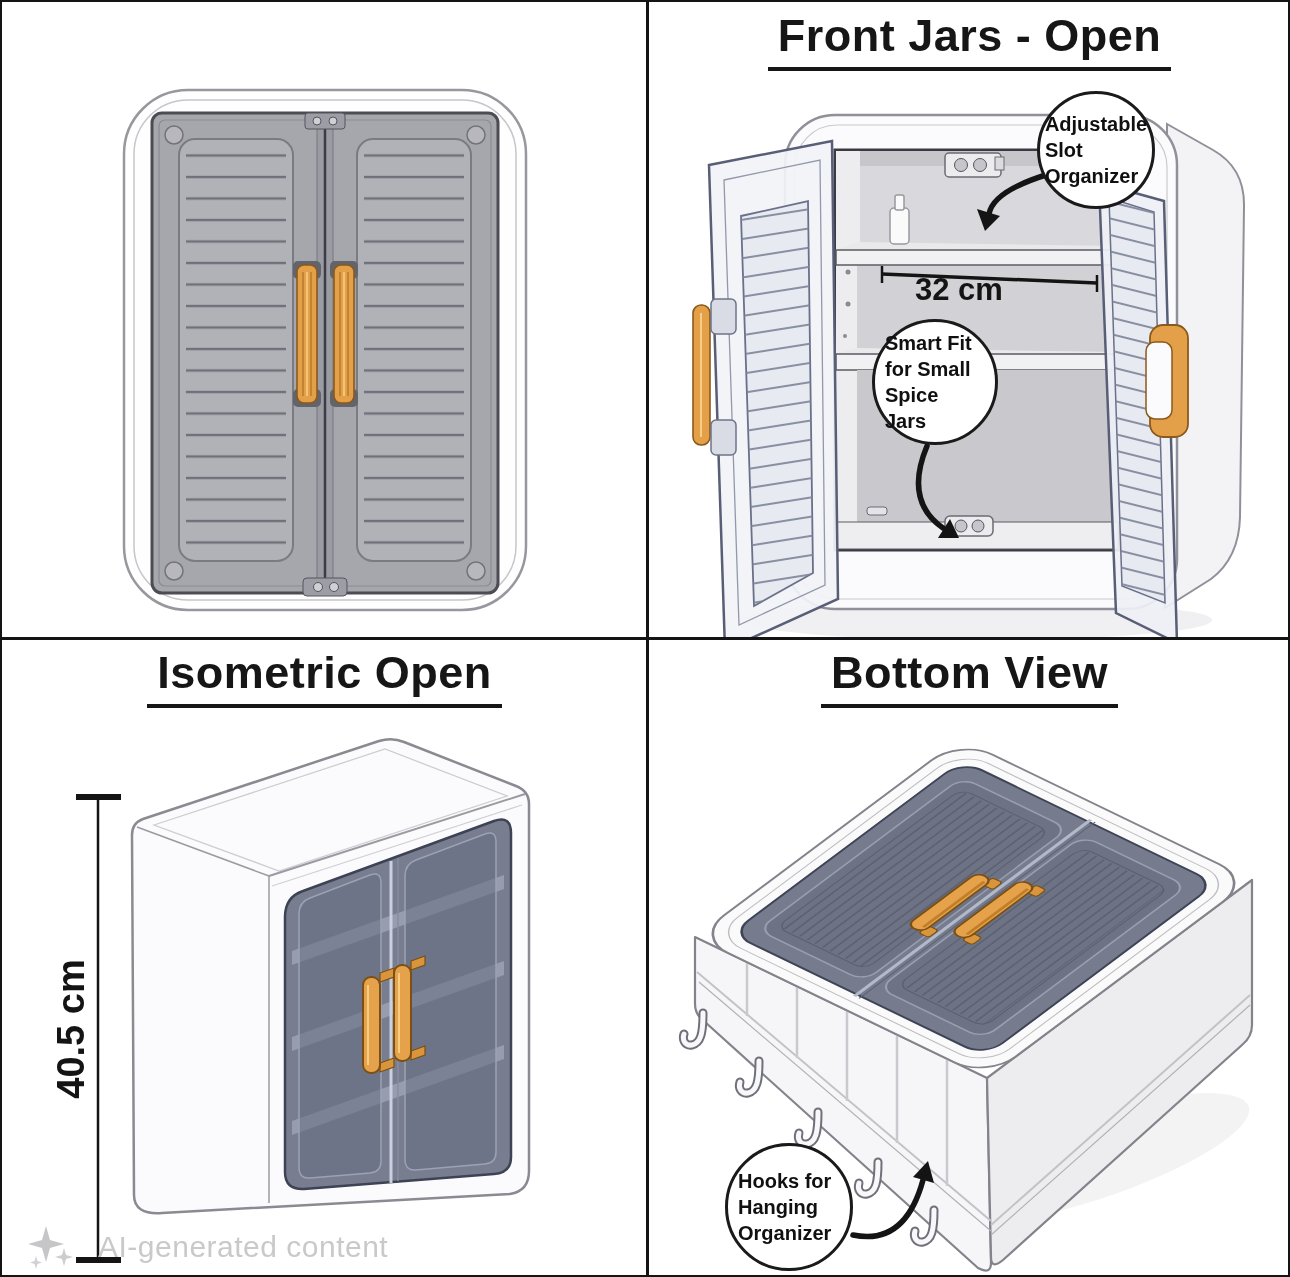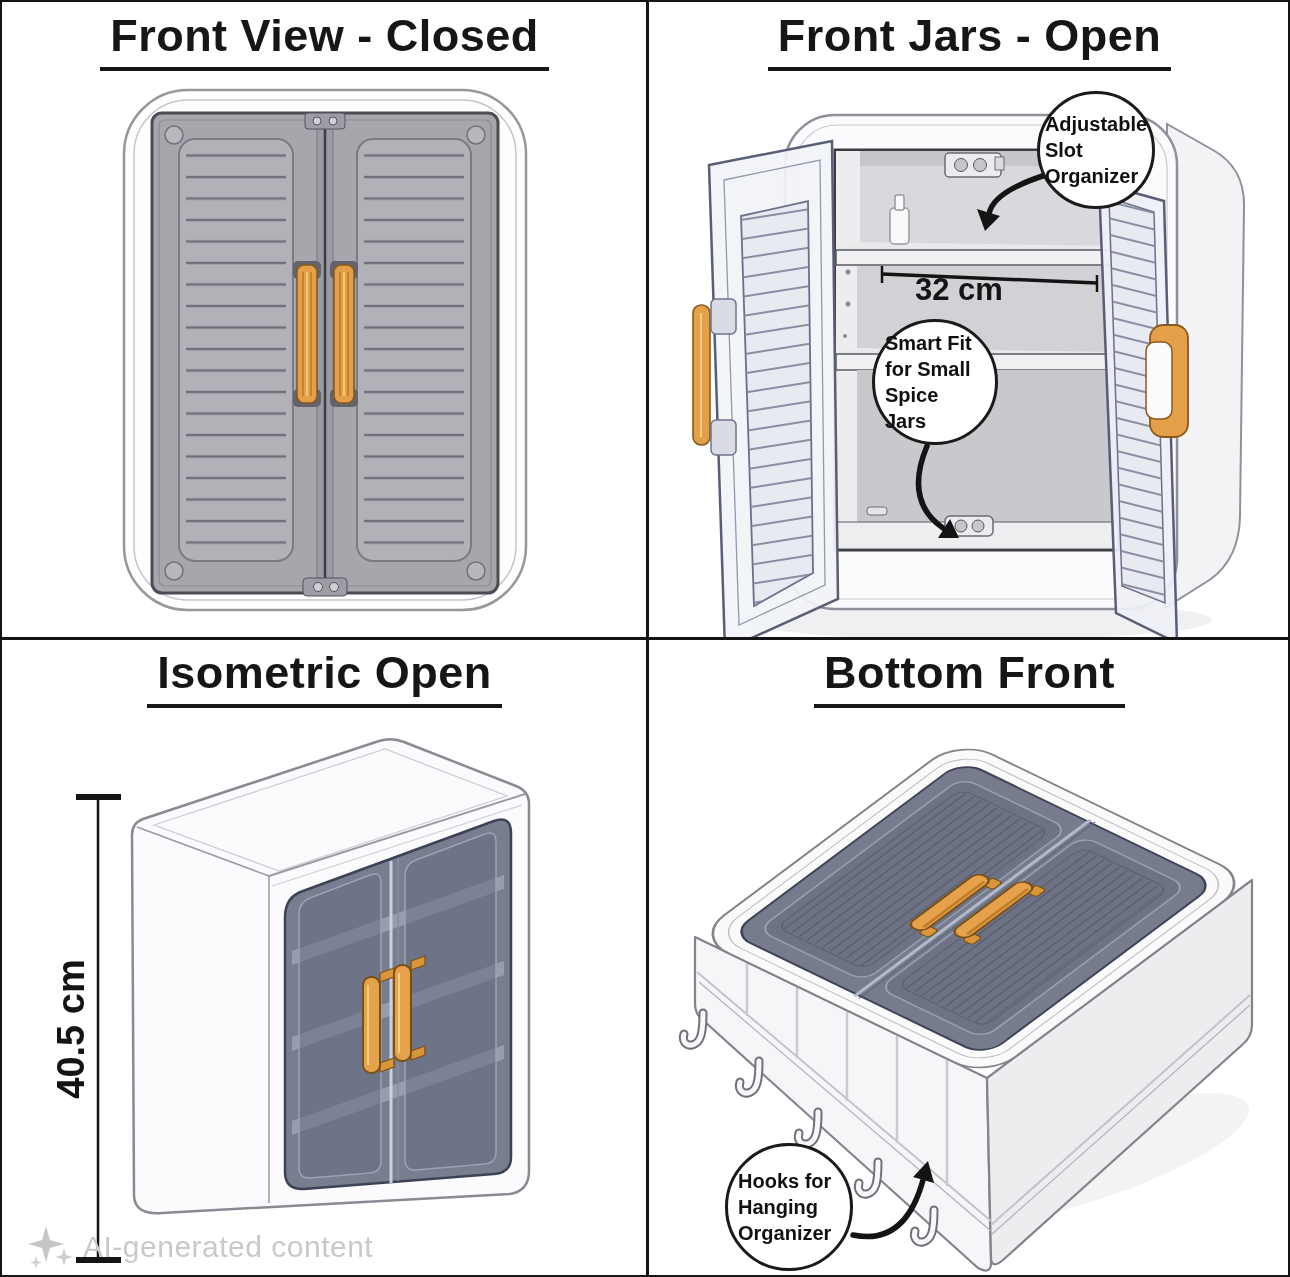--- a/index.html
+++ b/index.html
@@ -30,33 +30,30 @@
   #bubble-slot-organizer { left:390px; top:89px;  width:118px; height:118px; }
   #bubble-smart-fit      { left:225px; top:317px; width:126px; height:126px; }
   #bubble-hooks          { left:78px;  top:504px; width:128px; height:128px; }
   .dim-label { position:absolute; font-weight:bold; color:#141414; z-index:15; }
   #dim-shelf-width { left:268px; top:270px; width:144px; text-align:left; font-size:31px; }
   #dim-height {
     left:-17px; top:369px; width:172px; height:42px; text-align:center;
     font-size:38px; transform:rotate(-90deg); line-height:42px;
   }
   .watermark {
-    position:absolute; left:24px; top:1222px; display:flex; align-items:center; gap:7px;
+    position:absolute; left:24px; top:1222px; display:flex; align-items:center; gap:22px;
     z-index:50; color:#c9c9cc; font-size:30px; letter-spacing:0.5px;
   }
 </style>
 </head>
 <body>
 
 <div class="canvas">
 
   <div class="panel" id="panel-front-closed">
-    <div class="panel-title">
-      <span>Front View - Closed</span>
-    </div>
     <svg class="illus" width="645" height="637" viewBox="0 0 645 637">
       <defs>
         <pattern id="lv1" width="8" height="21.5" patternUnits="userSpaceOnUse">
           <line x1="0" y1="3" x2="8" y2="3" stroke="#70707a" stroke-width="2.4"></line>
         </pattern>
       </defs>
       <g>
         <rect x="122" y="88" width="402" height="520" rx="64" fill="#fefefe" stroke="#97979e" stroke-width="2.5"></rect>
         <rect x="132" y="98" width="382" height="500" rx="54" fill="none" stroke="#c6c6cb" stroke-width="1.5"></rect>
         <rect x="150" y="111" width="346" height="480" rx="10" fill="#a6a6ad" stroke="#4c4c55" stroke-width="3"></rect>
@@ -242,21 +239,21 @@
           <rect x="392" y="326" width="17" height="96" rx="8" fill="#e6a24a" stroke="#7c4f12" stroke-width="2"></rect>
           <line x1="397" y1="334" x2="397" y2="414" stroke="#f6cd85" stroke-width="2"></line>
         </g>
       </g>
     </svg>
     <div class="dim-label" id="dim-height">40.5 cm</div>
   </div>
 
   <div class="panel" id="panel-bottom">
     <div class="panel-title">
-      <span>Bottom Front</span>
+      <span>Bottom View</span>
     </div>
     <svg class="illus" width="645" height="640" viewBox="0 0 645 640">
       <defs>
         <pattern id="lv4" width="8" height="8.5" patternUnits="userSpaceOnUse">
           <line x1="0" y1="2" x2="8" y2="2" stroke="#565c6e" stroke-width="1.4"></line>
         </pattern>
       </defs>
       <g>
         <ellipse cx="440" cy="520" rx="170" ry="42" fill="#dcdce0" opacity="0.35" transform="rotate(-18 440 520)"></ellipse>
         <path d="M 48,298 L 340,439 L 344,624 Q 344,636 331,629 L 58,383 Q 48,376 48,365 Z" fill="#f6f6f8" stroke="#83838c" stroke-width="2.2" stroke-linejoin="round"></path>

